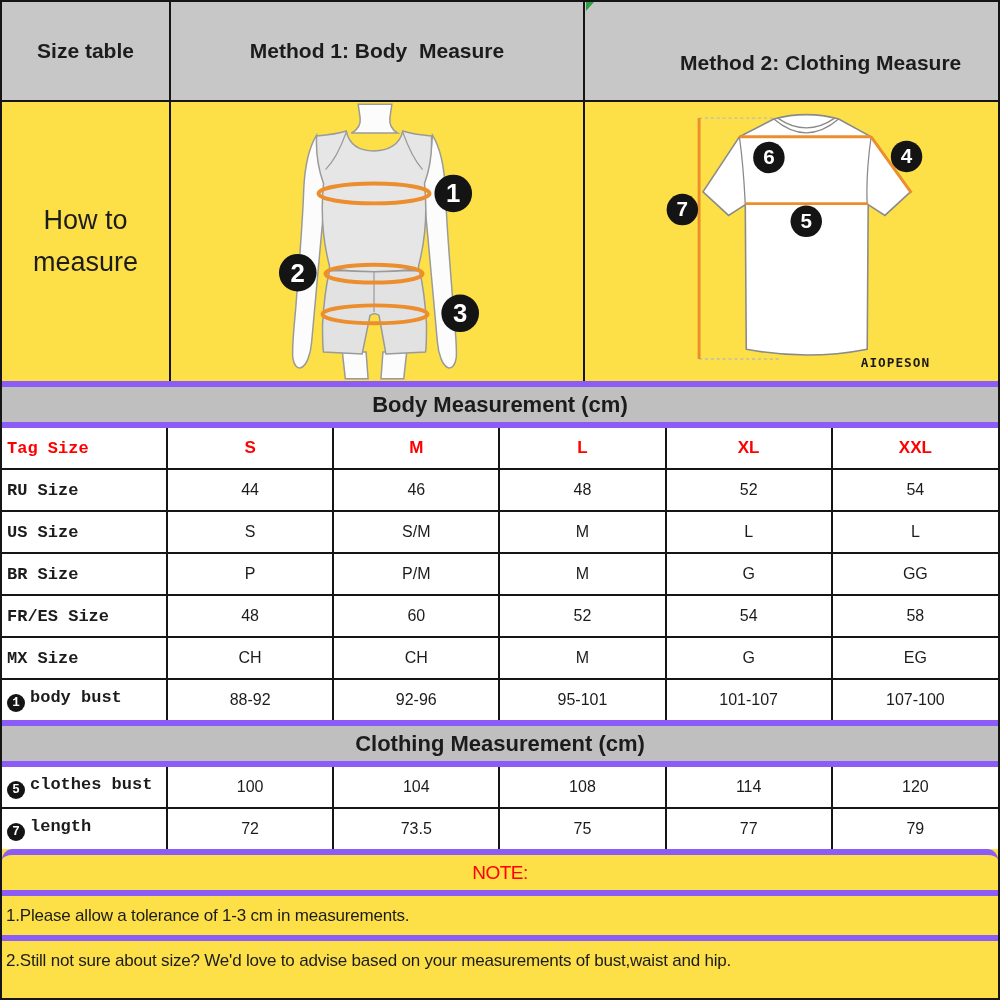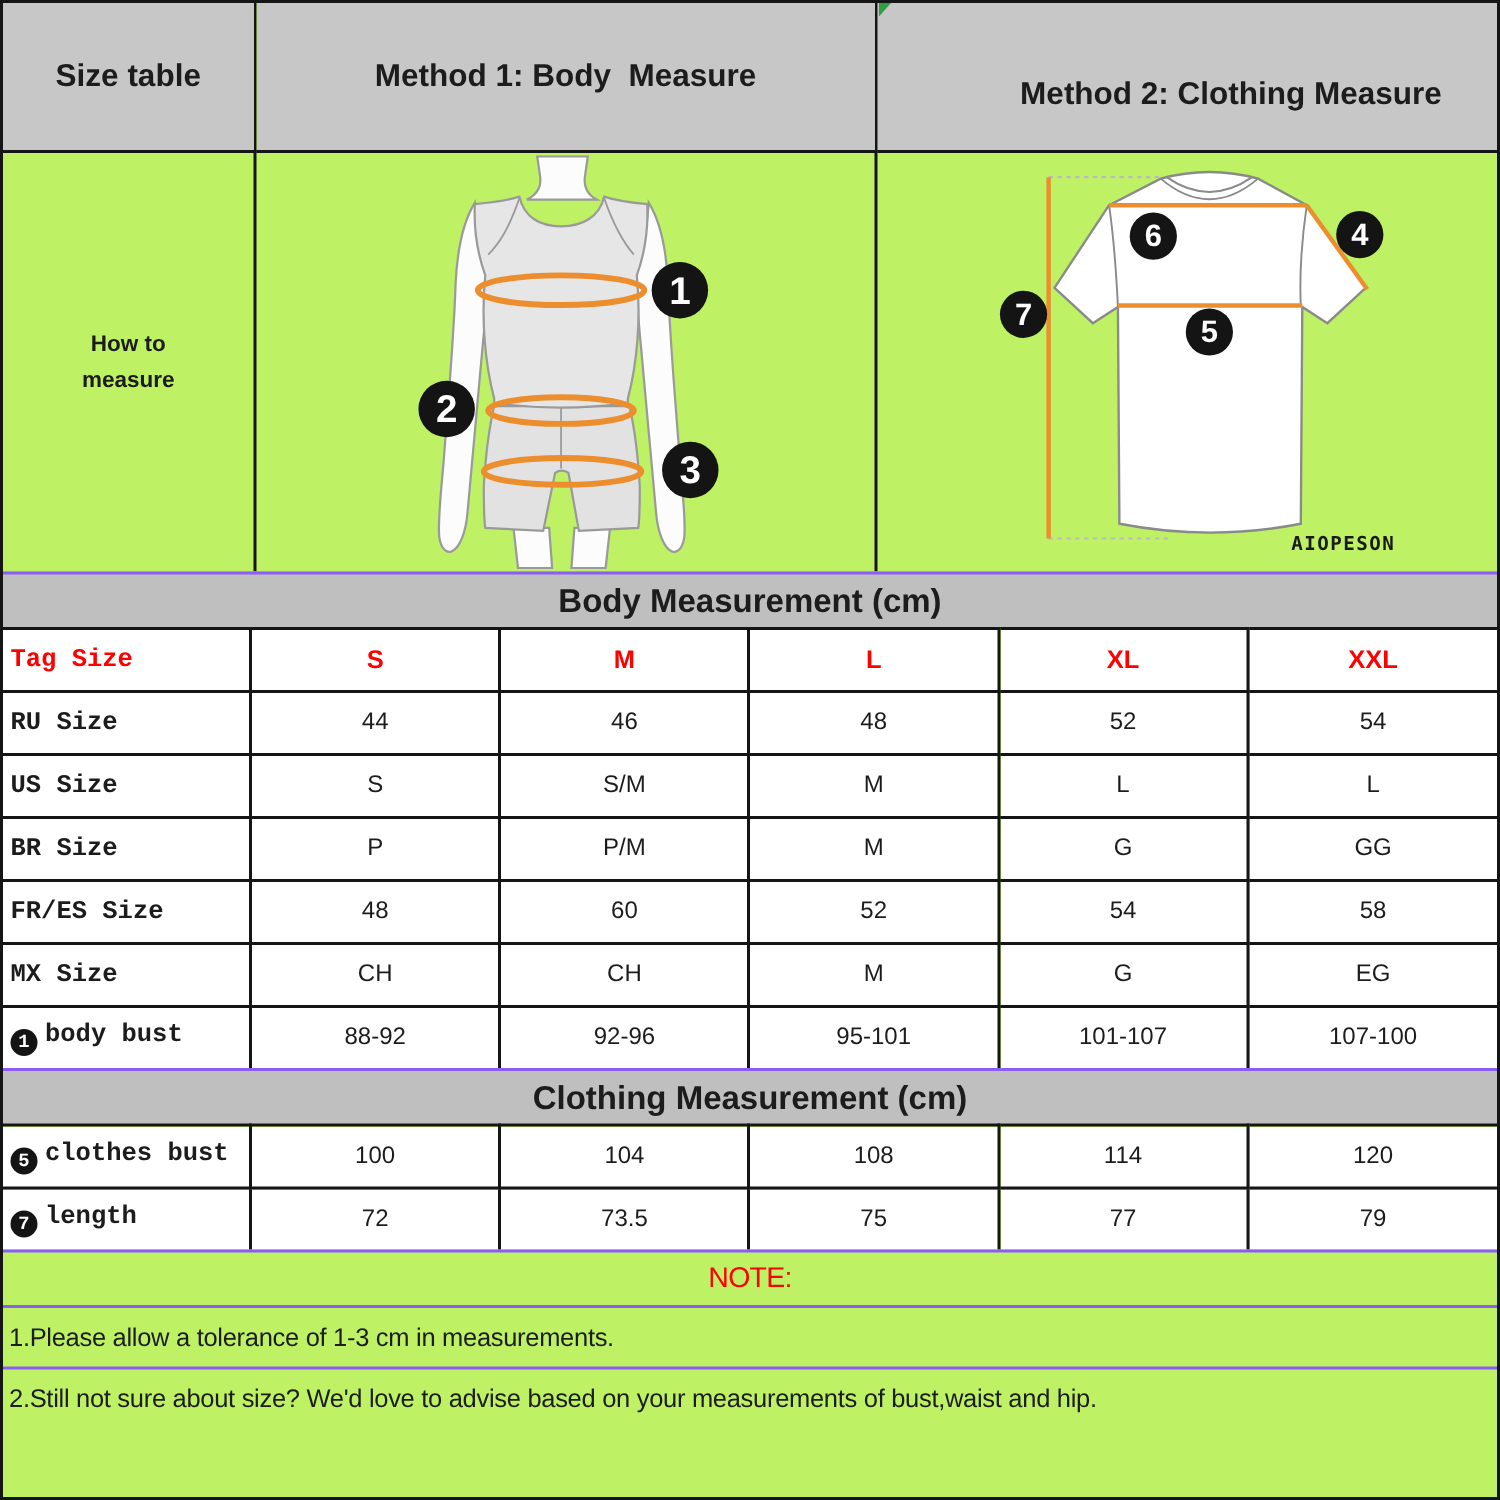--- a/index.html
+++ b/index.html
@@ -1,47 +1,47 @@
 <!DOCTYPE html>
 <html><head>
 <meta charset="utf-8">
 <style>
   html,body{margin:0;padding:0;background:#ffffff;}
   .sheet{
     width:1000px;height:1000px;box-sizing:border-box;
     border:2px solid #151515;
     font-family:"Liberation Sans",sans-serif;color:#1c1c1c;
-    display:flex;flex-direction:column;overflow:hidden;background:#bef264;
+    display:flex;flex-direction:column;overflow:hidden;background:#fde047;
   }
   table{border-collapse:collapse;border:hidden;table-layout:fixed;width:100%;}
   td{border:2px solid #151515;overflow:hidden;}
 
   
   .top-hdr{background:#c7c7c7;font-weight:bold;font-size:21px;text-align:center;
            white-space:pre;height:38px;position:relative;}
-  .how-text{font-weight:bold;font-size:15px;width:112px;margin:0 auto;text-align:center;line-height:1.55;}
+  .how-text{font-weight:normal;font-size:27px;width:112px;margin:0 auto;text-align:center;line-height:1.55;}
   .flag{position:absolute;top:0;left:1px;width:0;height:0;
         border-top:9px solid #2f9e41;border-right:8px solid transparent;}
 
   
-  .sec{border-top:2px solid #8b5cf6;}
+  .sec{border-top:6px solid #8b5cf6;}
   .band{background:#bfbfbf;font-weight:bold;font-size:22px;text-align:center;
         height:35px;line-height:35px;}
 
   
   .grid col.c0{width:165px;}
   .grid td{height:38px;font-size:16px;text-align:center;background:#fff;}
   .grid td.lbl{text-align:left;padding-left:5px;font-weight:bold;font-size:17px;font-family:Liberation Mono, monospace;}
   .red-row td{color:#ff0000;font-weight:bold;font-size:17px;}
   .nbadge{display:inline-flex;width:18px;height:18px;border-radius:50%;background:#141414;
           color:#fff;font-size:12.5px;font-weight:bold;align-items:center;justify-content:center;
           margin-right:5px;vertical-align:-4px;}
 
   
-  .note-title{text-align:center;color:#ff0000;font-size:19px;height:35px;line-height:35px;letter-spacing:-0.5px;}
+  .note-title{text-align:center;color:#ff0000;font-size:19px;height:35px;line-height:35px;letter-spacing:-0.5px;border-radius:11px;}
   .note-line{font-size:17px;height:39px;line-height:39px;padding-left:4px;letter-spacing:-0.2px;flex:0 0 auto;}
   .note-line:last-child{flex:1 1 auto;}
 
   svg{display:block;}
 </style>
 </head>
 <body>
 
 <div class="sheet">
 

